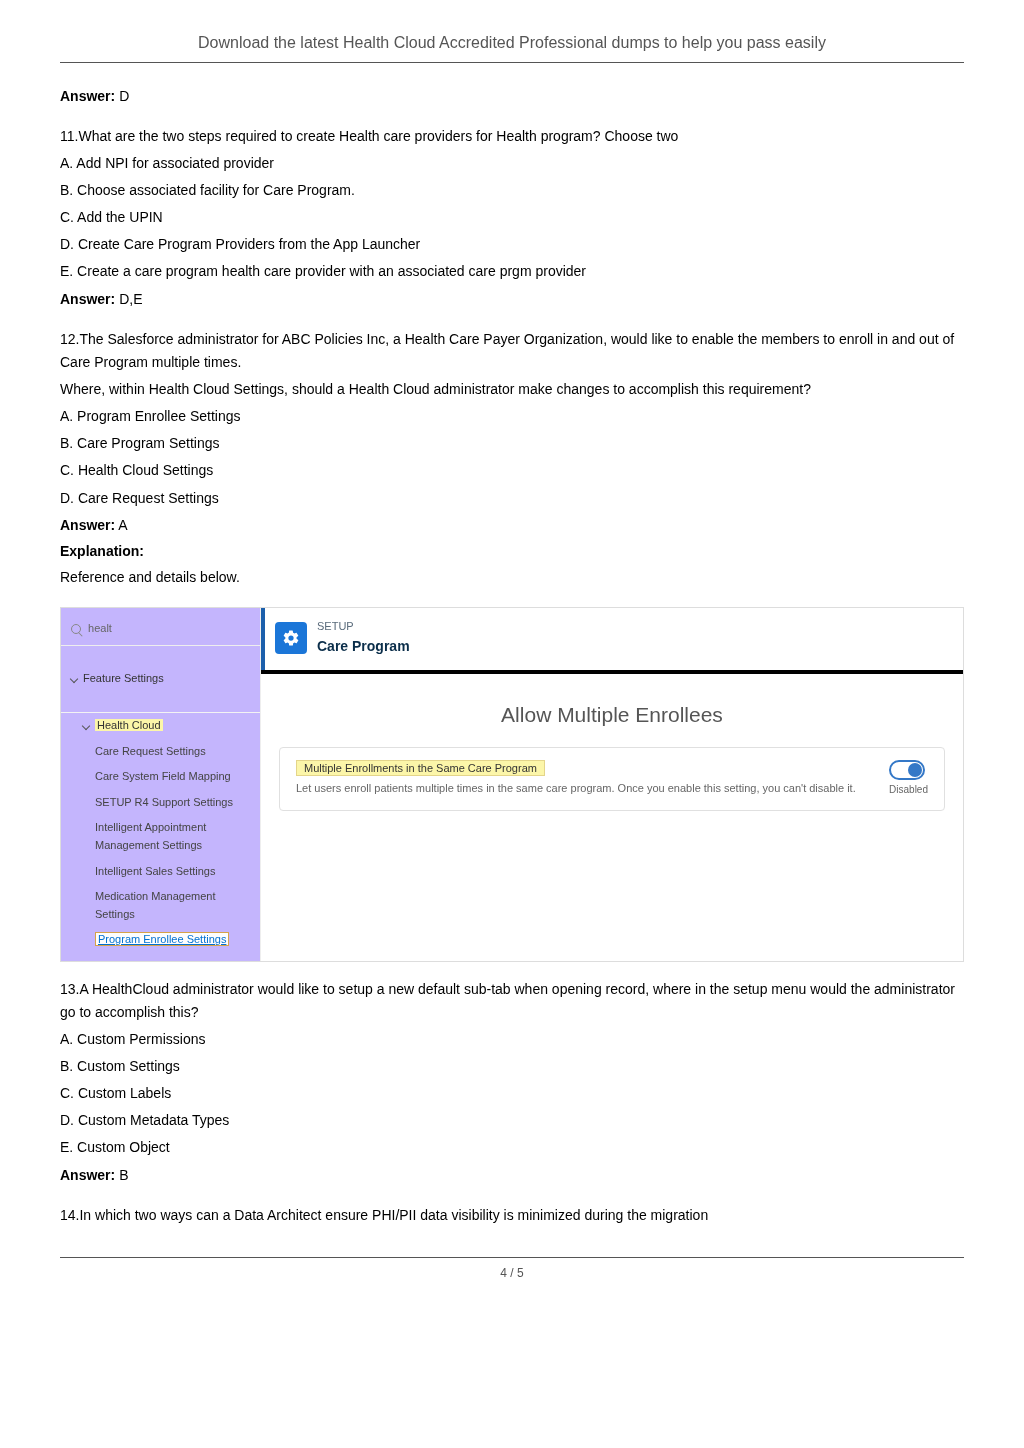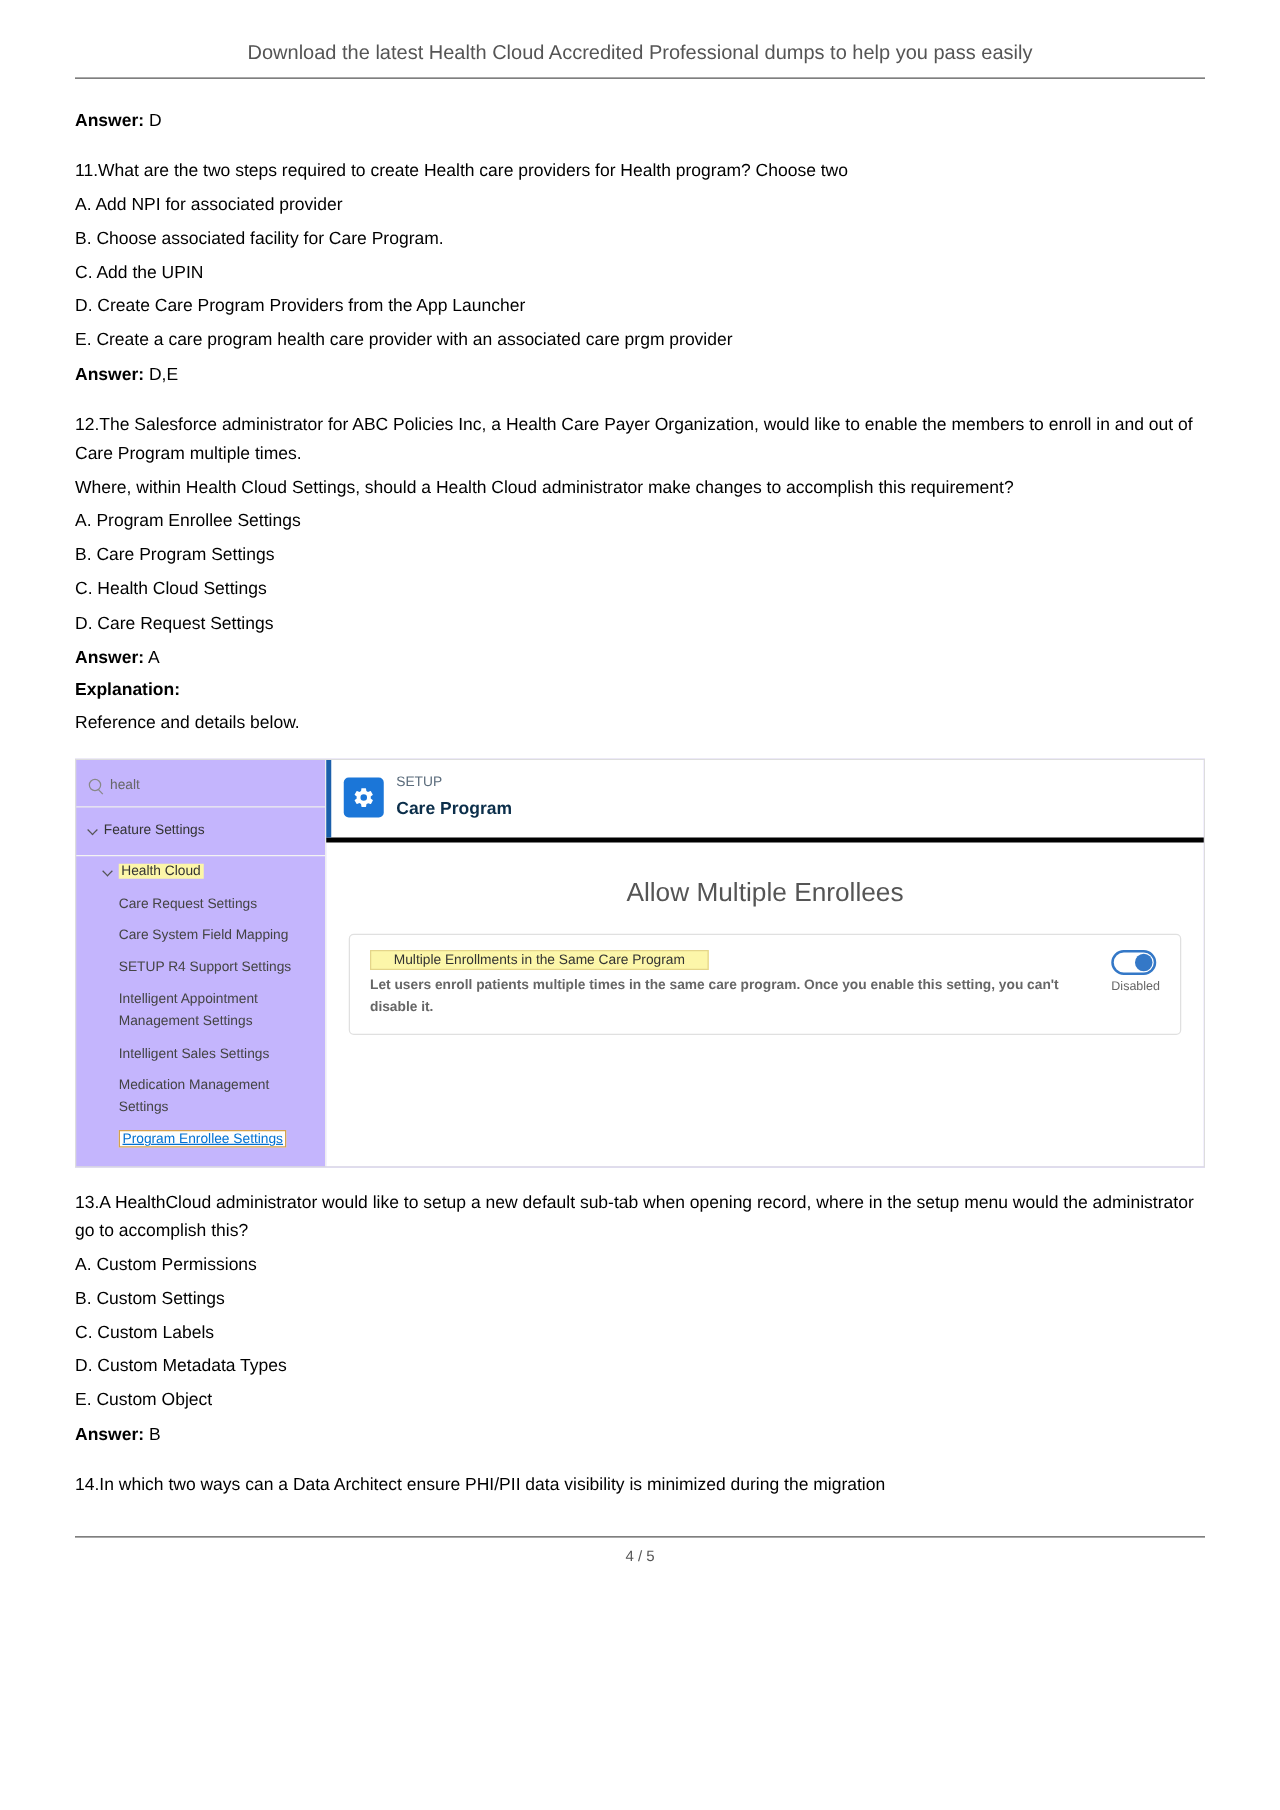--- a/index.html
+++ b/index.html
@@ -58,21 +58,21 @@
     content: "";
     position: absolute;
     width: 5px; height: 1px;
     background: #888;
     bottom: -2px; right: -3px;
     transform: rotate(45deg);
   }
   .feature-head {
     border-top: 1px solid #eee;
     border-bottom: 1px solid #f3f3f3;
-    padding: 10px 10px;
+    padding: 24px 10px;
     color: #333;
   }
   .chev {
     display: inline-block;
     width: 6px; height: 6px;
     border-left: 1px solid #555;
     border-bottom: 1px solid #555;
     transform: rotate(-45deg);
     margin-right: 6px;
     vertical-align: middle;
@@ -138,25 +138,25 @@
     border: 1px solid #e0e0e0;
     border-radius: 4px;
     padding: 12px 16px;
     display: flex;
     align-items: flex-start;
     justify-content: space-between;
   }
   .enroll-left { flex: 1; font-size: 11px; }
   .enroll-title-hl {
     background: #fcf6a9;
-    padding: 1px 18px;
+    padding: 1px 7px;
     border: 1px solid #e4d58a;
     color: #333;
   }
-  .enroll-desc { color: #666; margin-top: 2px; display: block; font-weight: bold; }
+  .enroll-desc { color: #666; margin-top: 2px; display: block; }
   .toggle-col {
     text-align: center;
     font-size: 10px;
     color: #666;
     padding-left: 16px;
   }
   .toggle {
     width: 36px; height: 20px;
     border: 2px solid #3478c7;
     border-radius: 12px;

